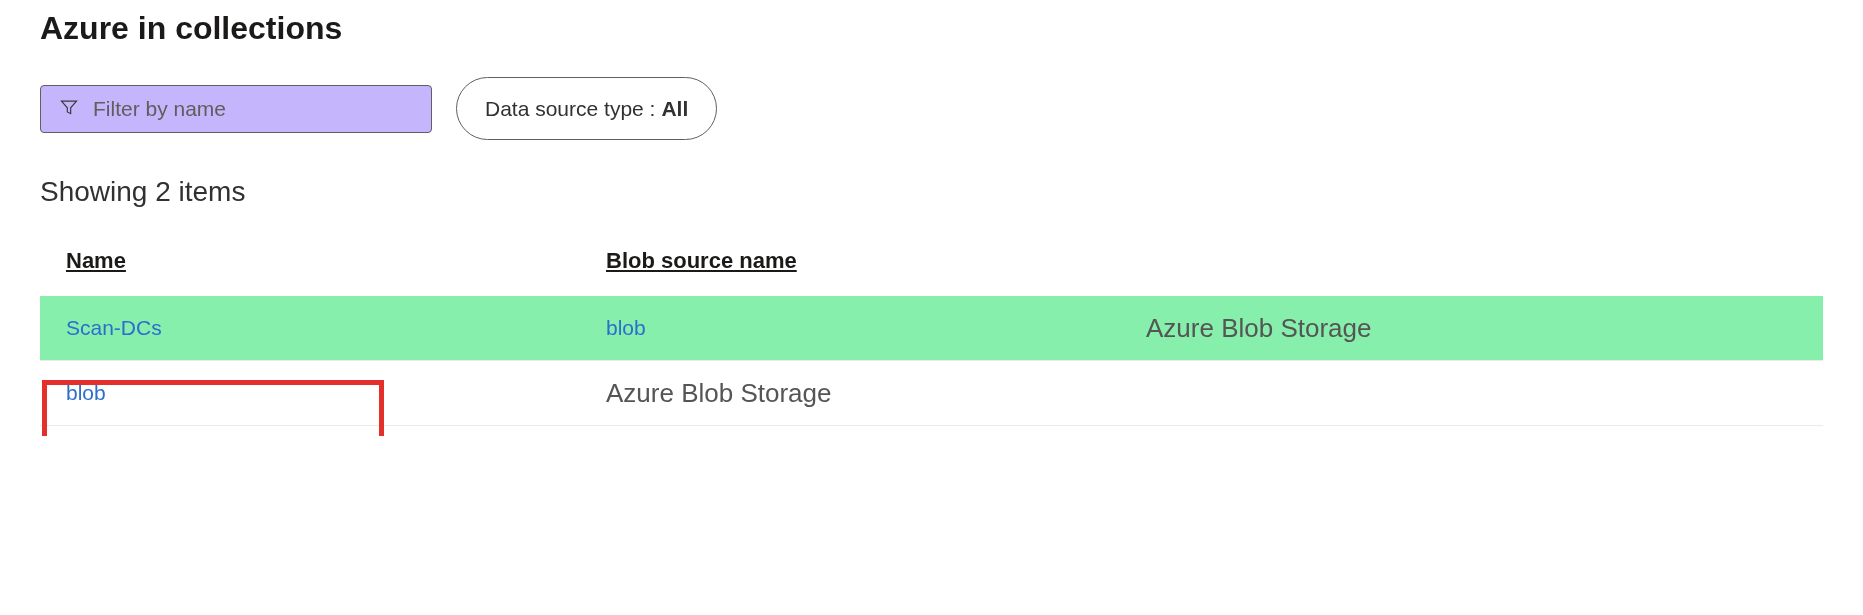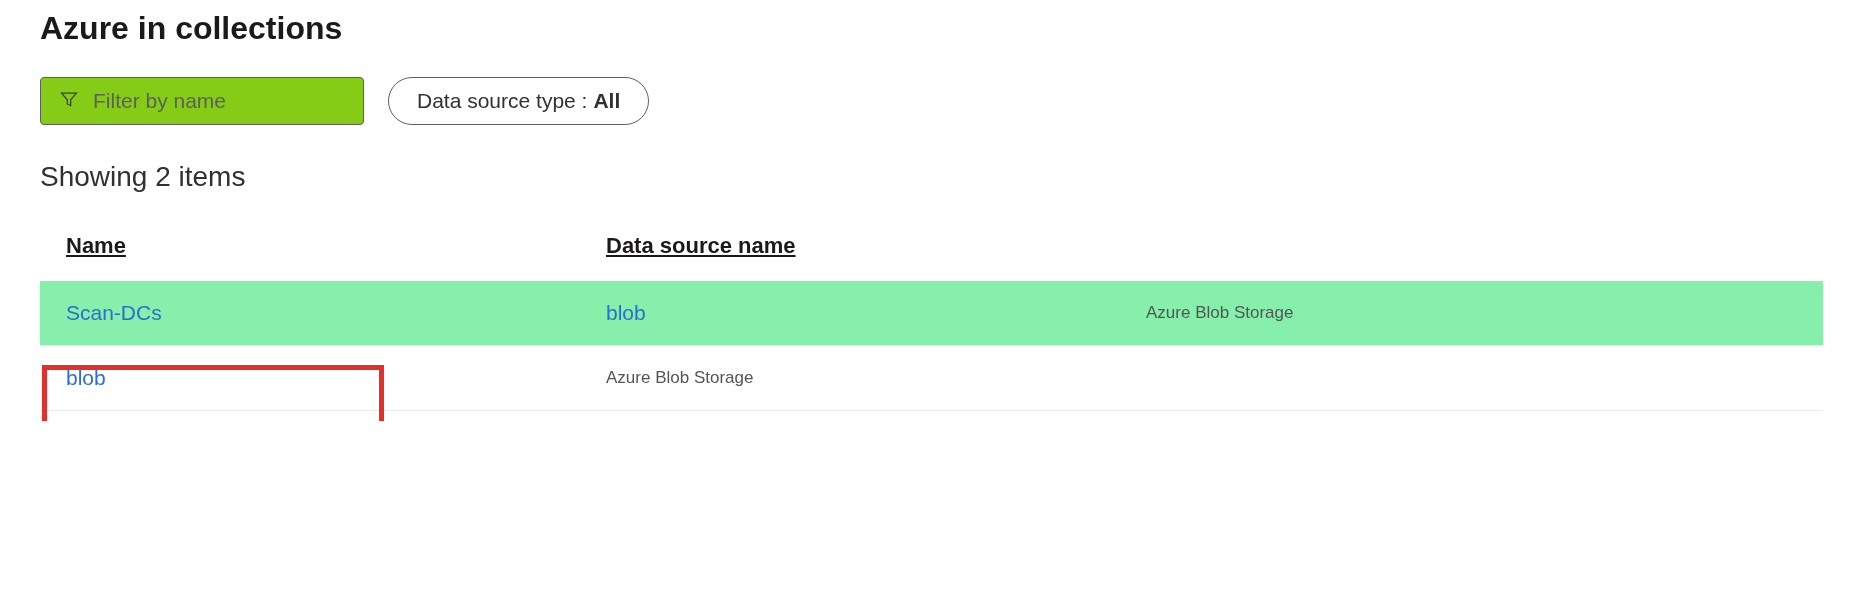--- a/index.html
+++ b/index.html
@@ -25,24 +25,24 @@
       gap: 24px;
       margin-bottom: 36px;
       align-items: center;
     }
     .filter-input-wrap {
       display: flex;
       align-items: center;
       border: 1.5px solid #5f5f5f;
       border-radius: 4px;
       height: 48px;
-      width: 324px;
+      width: 392px;
       padding: 0 18px;
       gap: 14px;
-      background: #84cc16;
+      background: #c4b5fd;
     }
     .filter-icon svg {
       width: 20px;
       height: 20px;
       stroke: #3b3a39;
       fill: none;
       stroke-width: 1.4;
     }
     .filter-input {
       border: none;
@@ -53,21 +53,21 @@
       background: transparent;
     }
     .filter-input::placeholder {
       color: #605e5c;
     }
     .pill-button {
       display: flex;
       align-items: center;
       border: 1.5px solid #5f5f5f;
       border-radius: 999px;
-      height: 48px;
+      height: 63px;
       padding: 0 28px;
       font-size: 21px;
       color: #323130;
       background: #ffffff;
       cursor: pointer;
       gap: 6px;
     }
     .pill-label {
       font-weight: 400;
     }
@@ -105,21 +105,21 @@
       background: #86efac;
     }
     .cell-link {
       color: #2e6dd0;
       font-size: 21px;
       text-decoration: none;
       cursor: pointer;
     }
     .cell-text {
       color: #555555;
-      font-size: 17px;
+      font-size: 26px;
     }
     .highlight-box {
       position: absolute;
       border: 5px solid #e3302b;
       pointer-events: none;
     }
     .table-wrapper {
       position: relative;
     }
   </style>
@@ -142,21 +142,21 @@
     <span class="pill-value">All</span>
   </button>
 </div>
 
 <div class="count-text">Showing 2 items</div>
 
 <div class="table-wrapper">
   <div class="table">
     <div class="table-header">
       <div class="th">Name</div>
-      <div class="th">Data source name</div>
+      <div class="th">Blob source name</div>
     </div>
     <div id="rows-container">
         <div class="table-row hovered">
           <a class="cell-link">Scan-DCs</a>
           <a class="cell-link">blob</a>
           <span class="cell-text">Azure Blob Storage</span>
         </div>
         <div class="table-row">
           <a class="cell-link">blob</a>
           <span class="cell-text">Azure Blob Storage</span>

